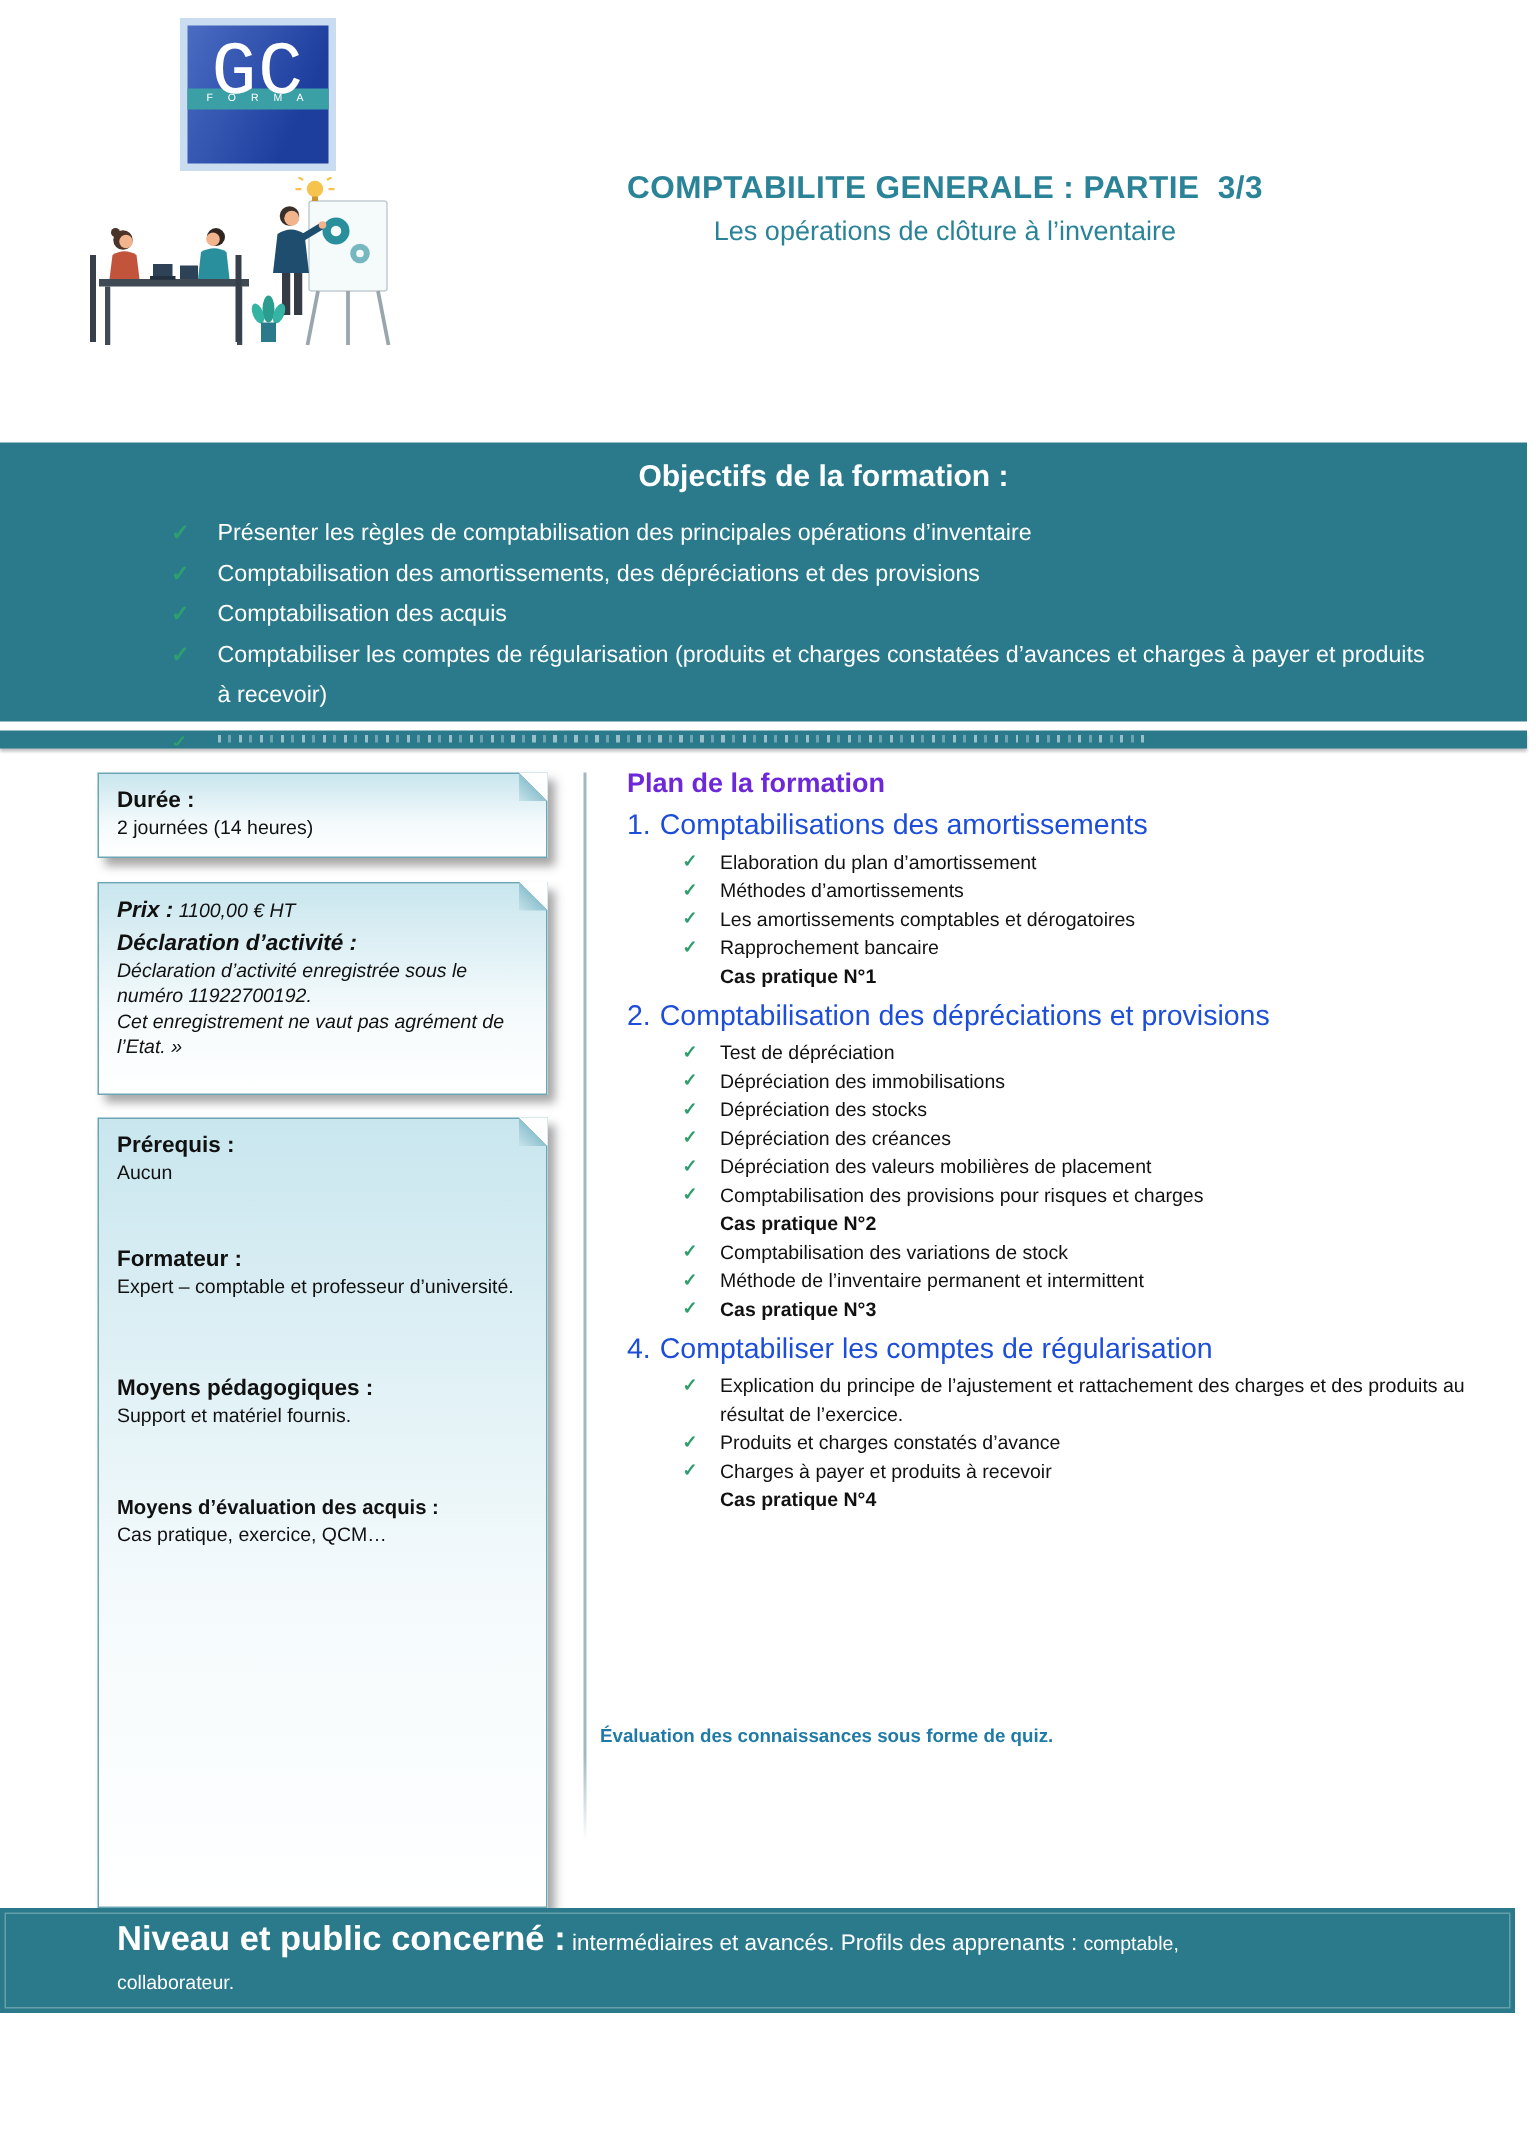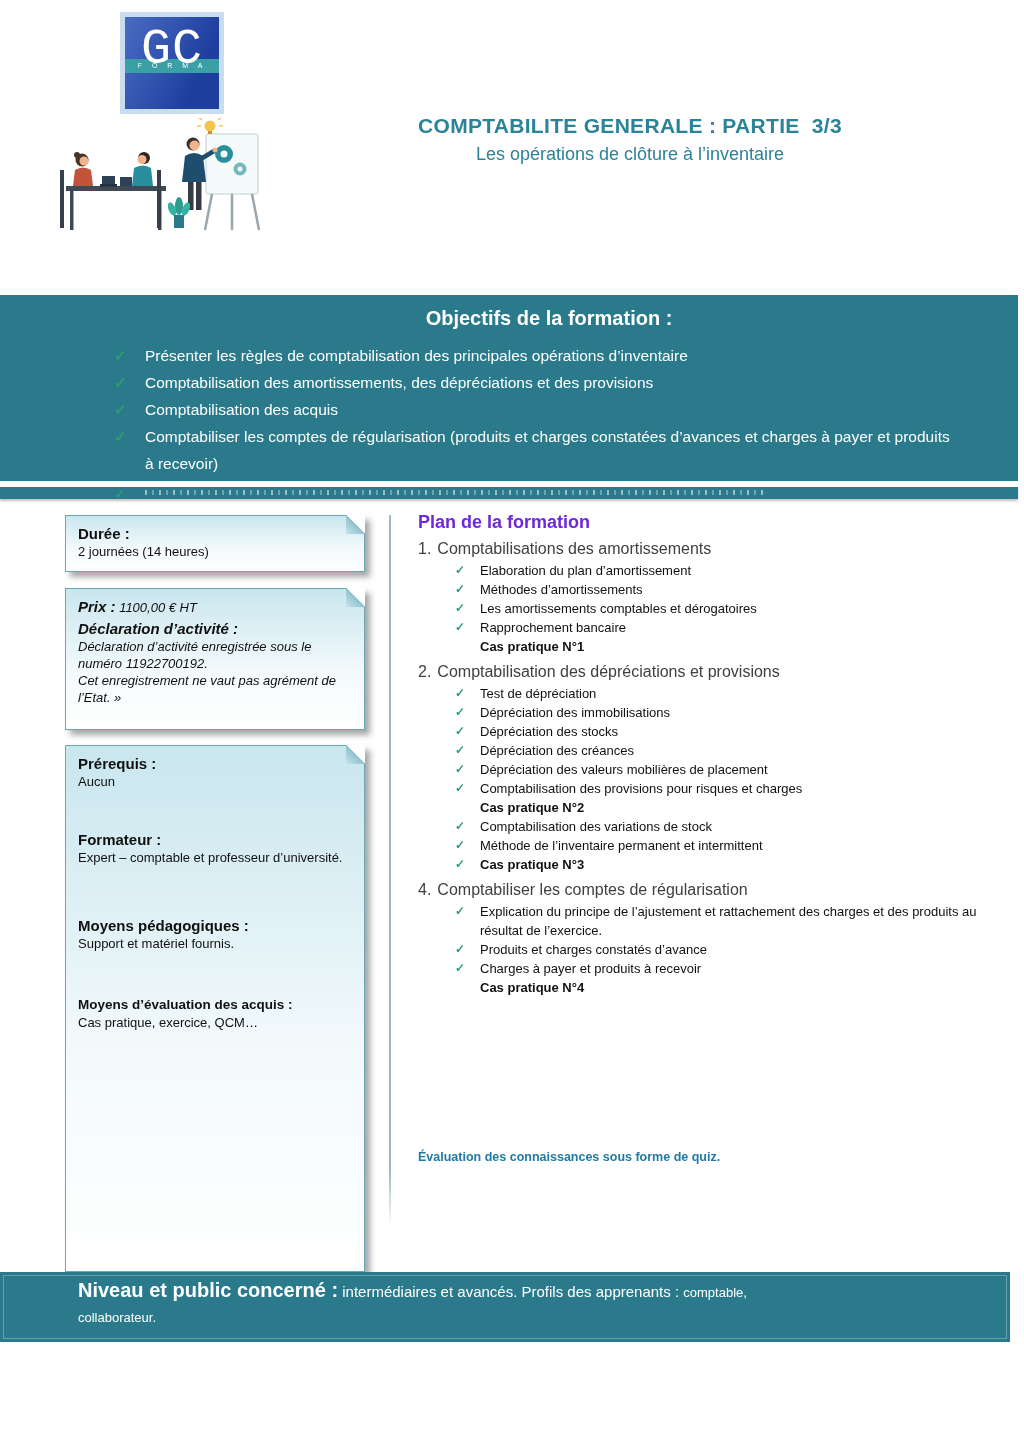--- a/index.html
+++ b/index.html
@@ -51,33 +51,33 @@
   .box-prix{top:588px;height:142px;font-style:italic;}
   .box-main{top:745px;height:527px;}
   .g2{margin-top:40px;} .g3{margin-top:50px;} .g4{margin-top:44px;}
 
   .vline{position:absolute;left:389px;top:515px;width:2px;height:712px;
          background:linear-gradient(180deg,#9fb9c0 0%,#9fb9c0 92%,rgba(159,185,192,0) 100%);}
 
   
   .plan{position:absolute;left:418px;top:512px;width:575px;}
   .plan-title{margin:0 0 6px 0;font-size:18px;font-weight:bold;color:#6d28d9;}
-  .plan-head{margin:7px 0 3px 0;font-size:16px;color:#404040;}
+  .plan-head{margin:7px 0 3px 0;font-size:19px;color:#1d4ed8;}
   .plan-head .ph-t{margin-left:6px;}
   .plan-item{position:relative;padding-left:62px;font-size:13px;line-height:19px;color:#111;}
   .plan-item .check{position:absolute;left:37px;top:0;color:#2f9e6e;font-weight:bold;font-size:12px;}
   .plan-cas{padding-left:62px;font-size:13px;line-height:19px;font-weight:bold;}
   .bold{font-weight:bold;}
-  .eval-note{position:absolute;left:418px;top:1150px;font-size:12.5px;font-weight:bold;color:#1f7aa6;}
+  .eval-note{position:absolute;left:400px;top:1150px;font-size:12.5px;font-weight:bold;color:#1f7aa6;}
 
   
   .footer{position:absolute;left:0;top:1272px;width:1010px;height:70px;background:#2a7a8c;color:#fff;
           box-sizing:border-box;padding:7px 20px 0 78px;}
   .footer::after{content:"";position:absolute;inset:3px;border:1px solid rgba(255,255,255,.28);pointer-events:none;}
-  .f-head{font-size:20px;font-weight:bold;}
+  .f-head{font-size:23px;font-weight:bold;}
   .f-mid{font-size:15px;}
   .f-small{font-size:13px;}
   .f-line2{font-size:13px;margin-top:8px;}
 </style>
 </head>
 <body>
 
 <div class="page">
 
   <div class="logo">

